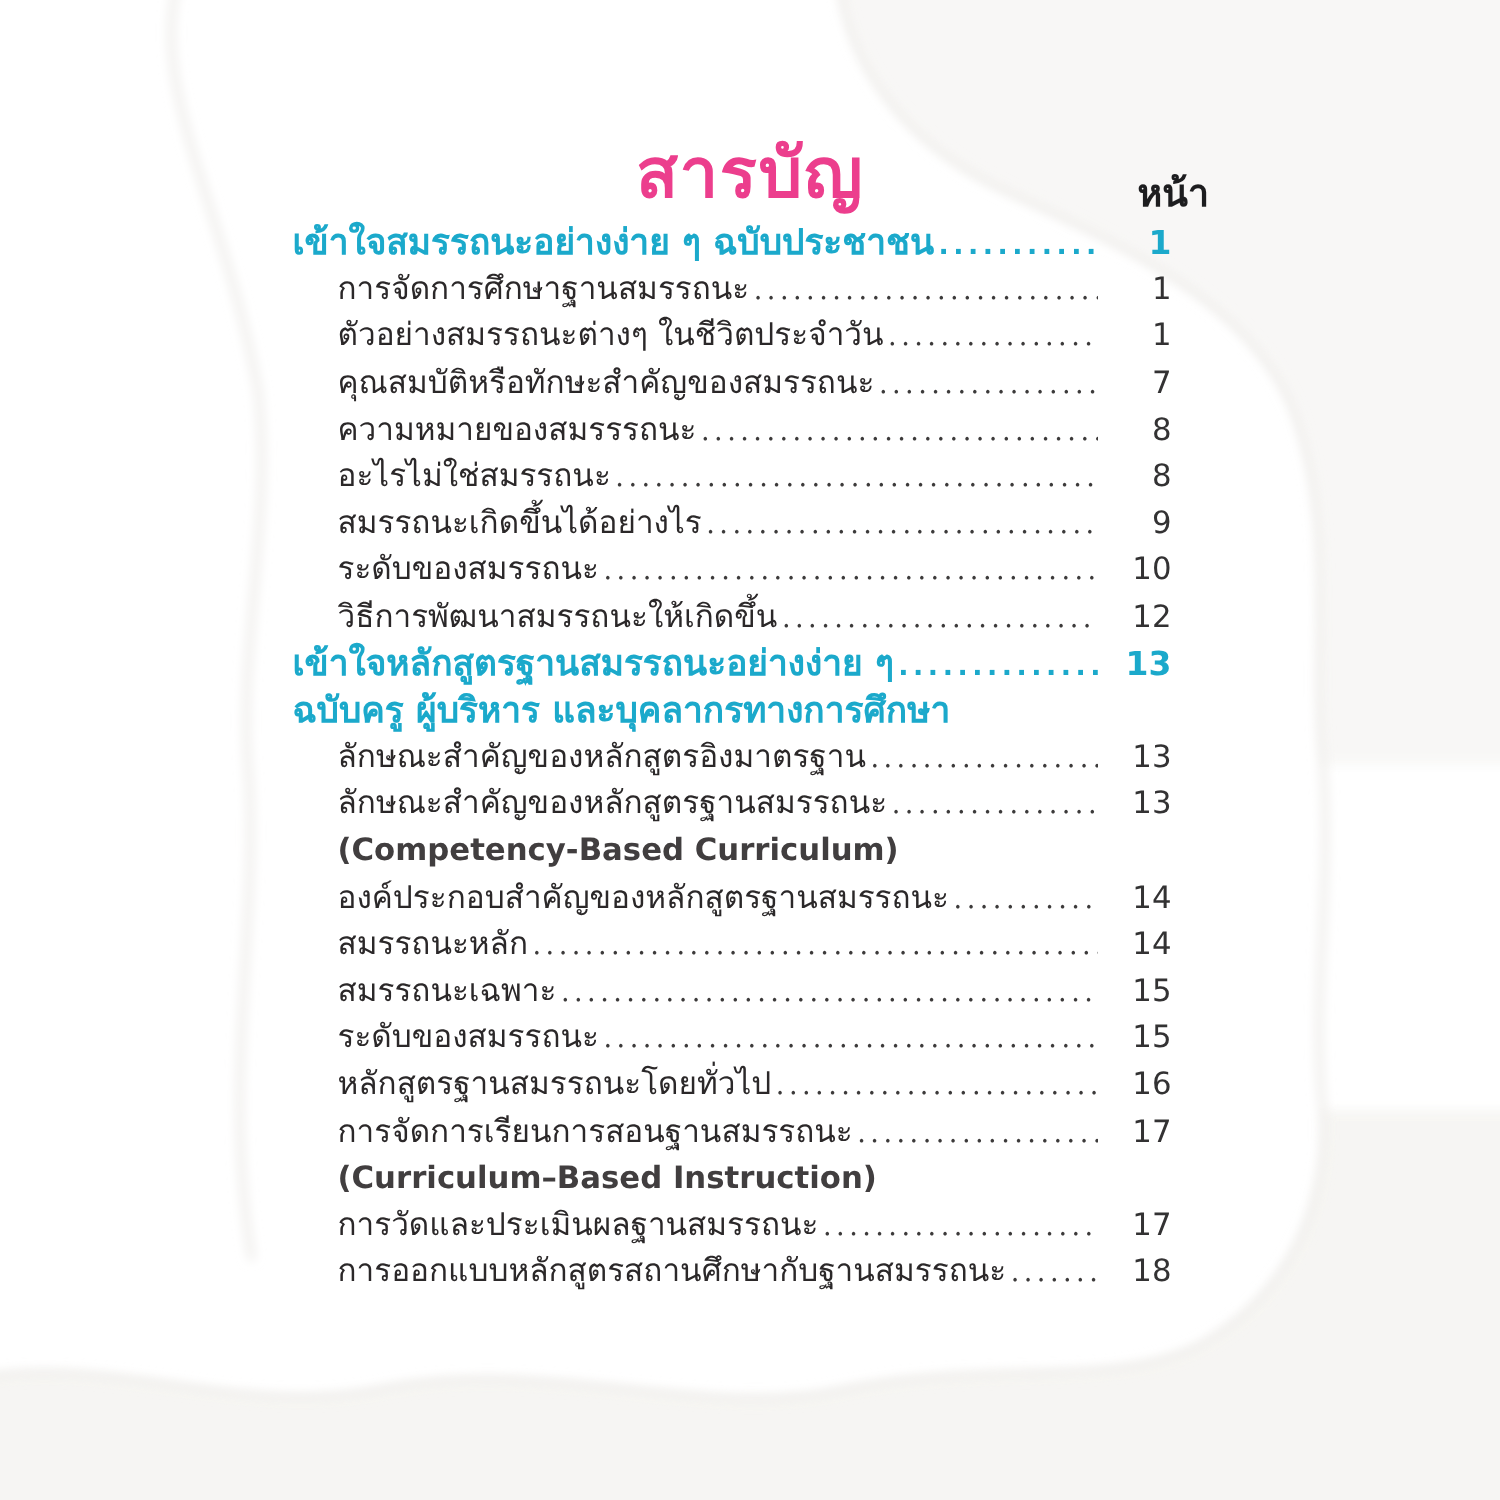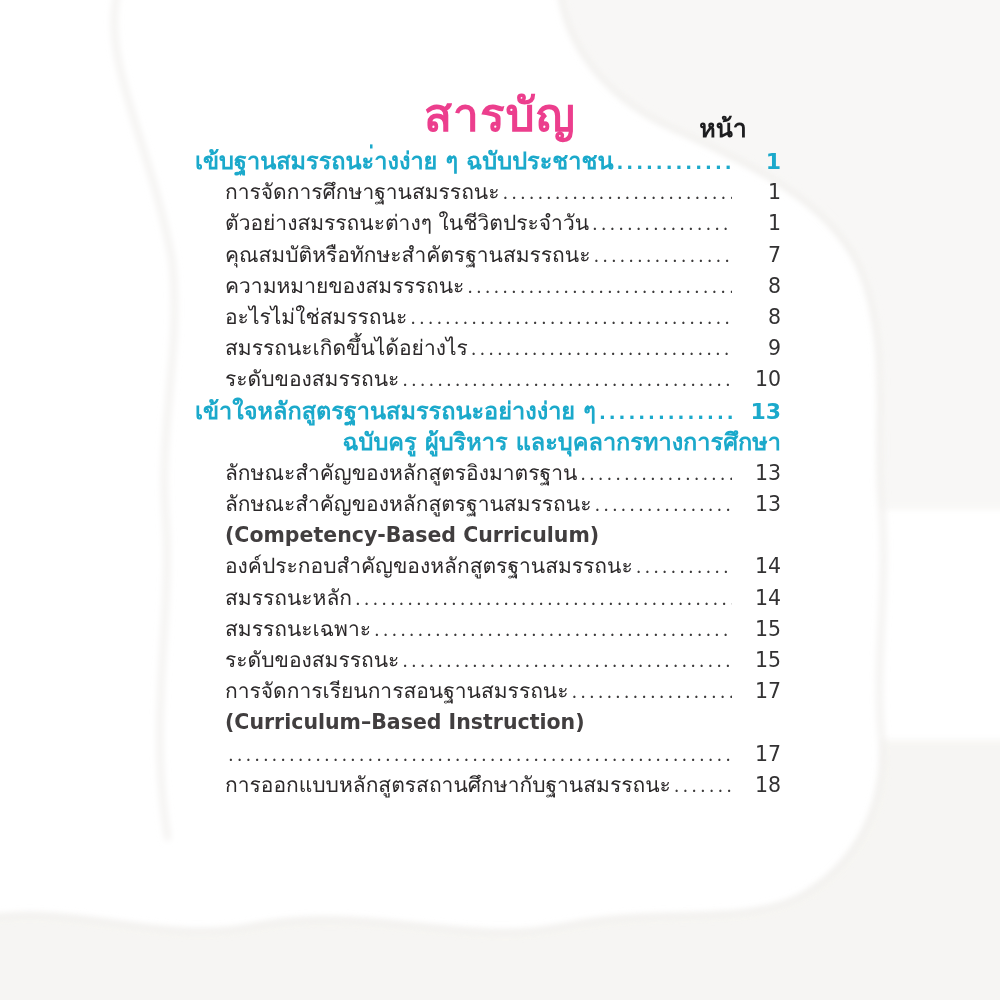--- a/index.html
+++ b/index.html
@@ -24,21 +24,21 @@
     top: 78px; left: 0; width: 1000px;
     text-align: center;
     font-size: 46px;
     font-weight: bold;
     color: var(--pink, #EC3E8D);
     letter-spacing: 1px;
   }
   .page-col-label {
     position: absolute;
     top: 108px; left: 640px; width: 166px;
-    text-align: center;
+    text-align: right;
     font-size: 25px;
     font-weight: bold;
     color: #1d1d1f;
   }
   .toc {
     position: absolute;
     top: 146px; left: 195px; width: 586px;
   }
   .row {
     display: flex;
@@ -67,21 +67,20 @@
     color: var(--teal, #1BA9CB);
     font-weight: bold;
     font-size: 23.5px;
   }
   .row.section .leader { color: var(--teal, #1BA9CB); }
   .row.section .page  { color: var(--teal, #1BA9CB); font-size: 22px; }
   .row.section-cont {
     color: var(--teal, #1BA9CB);
     font-weight: bold;
     font-size: 23.5px;
-    justify-content: flex-end;
   }
   .row.item {
     padding-left: 30px;
     font-family: "DejaVu Serif", "Liberation Serif", serif;
     font-size: 21px;
     color: #2b2829;
   }
   .row.item .leader { color: #3c3a3a; }
   .row.item .page   { color: #333233; font-size: 20.5px; }
   .row.note {
@@ -113,36 +112,36 @@
       <path d="M560,927 C470,947 360,903 250,927 C160,944 80,905 -10,918"></path>
     </g>
   </svg>
 
   <div class="page-title">สารบัญ</div>
 
   <div class="page-col-label">หน้า</div>
 
   <div class="toc" id="toc-list">
       <div class="row section">
-        <span class="label">เข้บฐานสมรรถนะ่างง่าย ๆ ฉบับประชาชน</span>
+        <span class="label">เข้าใจสมรรถนะอย่างง่าย ๆ ฉบับประชาชน</span>
         <span class="leader"></span>
         <span class="page">1</span>
       </div>
       <div class="row item">
         <span class="label">การจัดการศึกษาฐานสมรรถนะ</span>
         <span class="leader"></span>
         <span class="page">1</span>
       </div>
       <div class="row item">
         <span class="label">ตัวอย่างสมรรถนะต่างๆ ในชีวิตประจำวัน</span>
         <span class="leader"></span>
         <span class="page">1</span>
       </div>
       <div class="row item">
-        <span class="label">คุณสมบัติหรือทักษะสำคัตรฐานสมรรถนะ</span>
+        <span class="label">คุณสมบัติหรือทักษะสำคัญของสมรรถนะ</span>
         <span class="leader"></span>
         <span class="page">7</span>
       </div>
       <div class="row item">
         <span class="label">ความหมายของสมรรรถนะ</span>
         <span class="leader"></span>
         <span class="page">8</span>
       </div>
       <div class="row item">
         <span class="label">อะไรไม่ใช่สมรรถนะ</span>
@@ -151,20 +150,25 @@
       </div>
       <div class="row item">
         <span class="label">สมรรถนะเกิดขึ้นได้อย่างไร</span>
         <span class="leader"></span>
         <span class="page">9</span>
       </div>
       <div class="row item">
         <span class="label">ระดับของสมรรถนะ</span>
         <span class="leader"></span>
         <span class="page">10</span>
+      </div>
+      <div class="row item">
+        <span class="label">วิธีการพัฒนาสมรรถนะให้เกิดขึ้น</span>
+        <span class="leader"></span>
+        <span class="page">12</span>
       </div>
       <div class="row section">
         <span class="label">เข้าใจหลักสูตรฐานสมรรถนะอย่างง่าย ๆ </span>
         <span class="leader"></span>
         <span class="page">13</span>
       </div>
       <div class="row section-cont">
         <span class="label">ฉบับครู ผู้บริหาร และบุคลากรทางการศึกษา</span>
       </div>
       <div class="row item">
@@ -194,28 +198,34 @@
         <span class="label">สมรรถนะเฉพาะ</span>
         <span class="leader"></span>
         <span class="page">15</span>
       </div>
       <div class="row item">
         <span class="label">ระดับของสมรรถนะ</span>
         <span class="leader"></span>
         <span class="page">15</span>
       </div>
       <div class="row item">
+        <span class="label">หลักสูตรฐานสมรรถนะโดยทั่วไป</span>
+        <span class="leader"></span>
+        <span class="page">16</span>
+      </div>
+      <div class="row item">
         <span class="label">การจัดการเรียนการสอนฐานสมรรถนะ</span>
         <span class="leader"></span>
         <span class="page">17</span>
       </div>
       <div class="row note">
         <span class="label">(Curriculum–Based Instruction)</span>
       </div>
       <div class="row item">
+        <span class="label">การวัดและประเมินผลฐานสมรรถนะ</span>
         <span class="leader"></span>
         <span class="page">17</span>
       </div>
       <div class="row item">
         <span class="label">การออกแบบหลักสูตรสถานศึกษากับฐานสมรรถนะ</span>
         <span class="leader"></span>
         <span class="page">18</span>
       </div>
     </div>
 

